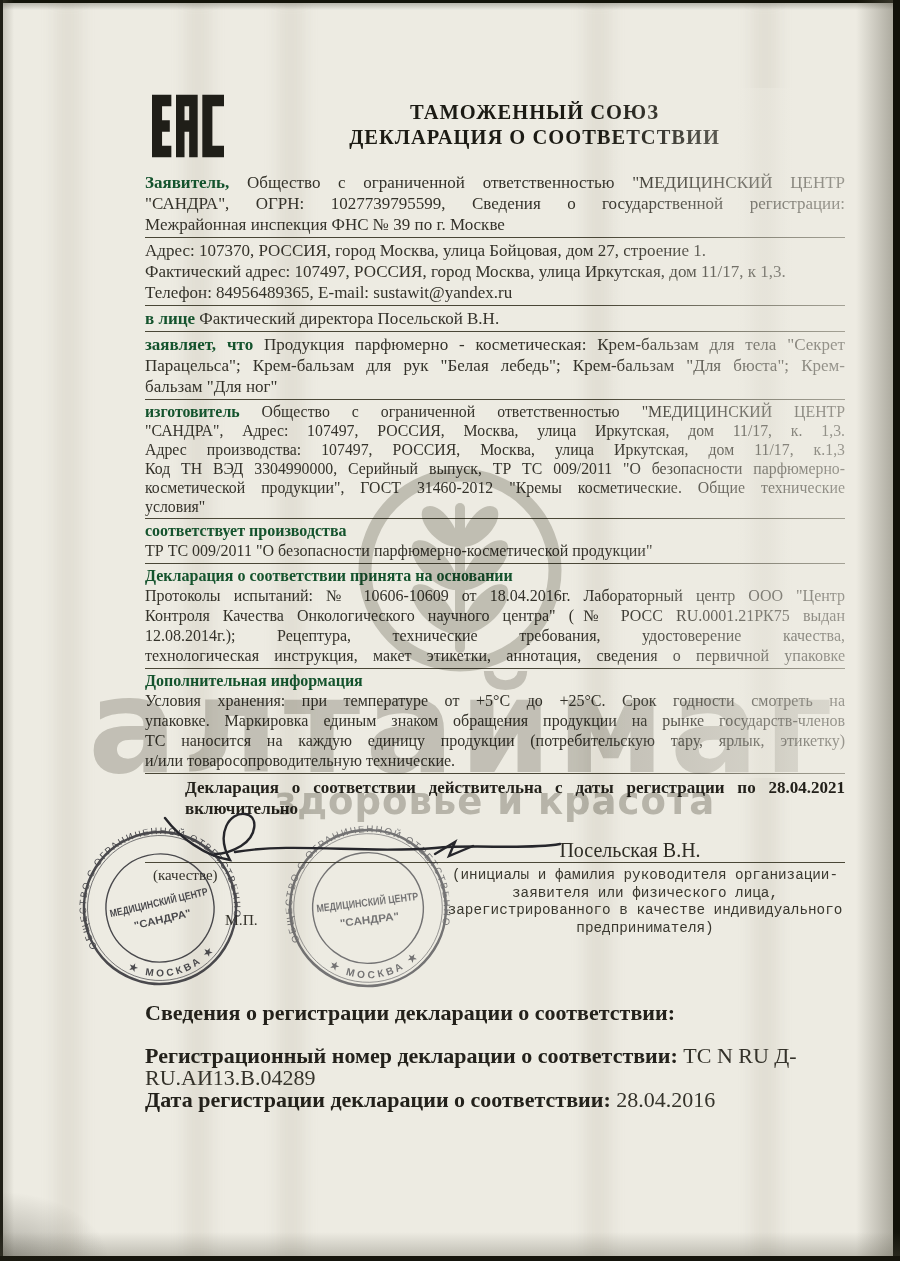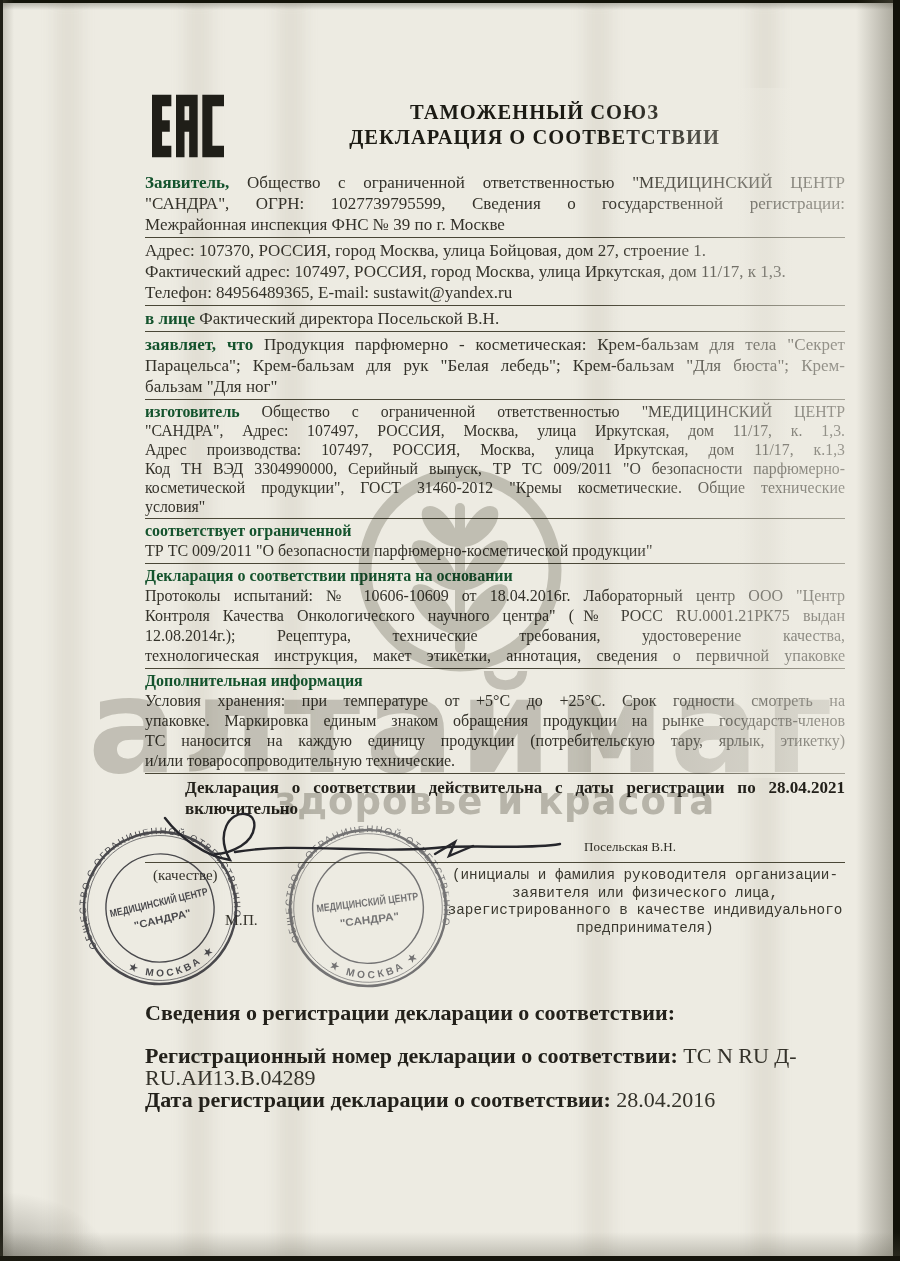--- a/index.html
+++ b/index.html
@@ -47,21 +47,21 @@
 
   
   .fade-right{position:absolute;left:600px;top:88px;width:245px;height:690px;pointer-events:none;z-index:4;
           background:linear-gradient(to right,rgba(237,235,226,0) 0%,rgba(237,235,226,.38) 62%,rgba(237,235,226,.55) 100%);}
 
   
   .sig-area{position:absolute;left:145px;top:833px;width:700px;height:110px;z-index:2;}
   .sig-rule{position:absolute;left:0;top:29px;width:100%;border-top:1.6px solid #4a4737;}
   .sig-svg{position:absolute;left:-10px;top:-45px;width:460px;height:100px;z-index:5;}
   .podpis{position:absolute;left:8px;top:34px;font-size:15px;color:#34322a;}
-  .head-name{position:absolute;left:290px;top:6px;width:390px;text-align:center;font-size:13px;color:#2e2c24;}
+  .head-name{position:absolute;left:290px;top:6px;width:390px;text-align:center;font-size:20px;color:#2e2c24;}
   .head-cap{position:absolute;left:300px;top:34px;width:400px;text-align:center;
             font-family:Liberation Mono, monospace;font-size:14.3px;line-height:17.5px;color:#3a382f;}
   .mp{position:absolute;left:68px;top:78px;font-size:15.5px;color:#34322a;padding-left:12px;}
 
   
   .stamp{position:absolute;z-index:5;pointer-events:none;}
   .stamp1{left:80px;top:828px;width:160px;height:160px;transform:rotate(-13deg);opacity:.84;}
   .stamp2{left:286px;top:826px;width:164px;height:164px;transform:rotate(-7deg);opacity:.62;}
   .stamp text{font-family:"Liberation Sans",sans-serif;fill:#2b2b31;}
 
@@ -141,21 +141,21 @@
     <div class="sec s2 p5">
       <div class="ln st"><span class="bl">изготовитель</span> <span>Общество с ограниченной ответственностью "МЕДИЦИНСКИЙ ЦЕНТР</span></div>
       <div class="ln st">"САНДРА", Адрес: 107497, РОССИЯ, Москва, улица Иркутская, дом 11/17, к. 1,3.</div>
       <div class="ln st">Адрес производства: 107497, РОССИЯ, Москва, улица Иркутская, дом 11/17, к.1,3</div>
       <div class="ln st">Код ТН ВЭД 3304990000, Серийный выпуск, ТР ТС 009/2011 "О безопасности парфюмерно-</div>
       <div class="ln st">косметической продукции", ГОСТ 31460-2012 "Кремы косметические. Общие технические</div>
       <div class="ln">условия"</div>
     </div>
 
     <div class="sec s2">
-      <div class="ln bl">соответствует ограниченной</div>
+      <div class="ln bl">соответствует производства</div>
       <div class="ln">ТР ТС 009/2011 "О безопасности парфюмерно-косметической продукции"</div>
     </div>
 
     <div class="sec s2">
       <div class="ln bl">Декларация о соответствии принята на основании</div>
       <div class="ln st">Протоколы испытаний: № 10606-10609 от 18.04.2016г. Лабораторный центр ООО "Центр</div>
       <div class="ln st">Контроля Качества Онкологического научного центра" (№ РОСС RU.0001.21РК75 выдан</div>
       <div class="ln st">12.08.2014г.); Рецептура, технические требования, удостоверение качества,</div>
       <div class="ln st">технологическая инструкция, макет этикетки, аннотация, сведения о первичной упаковке</div>
     </div>

